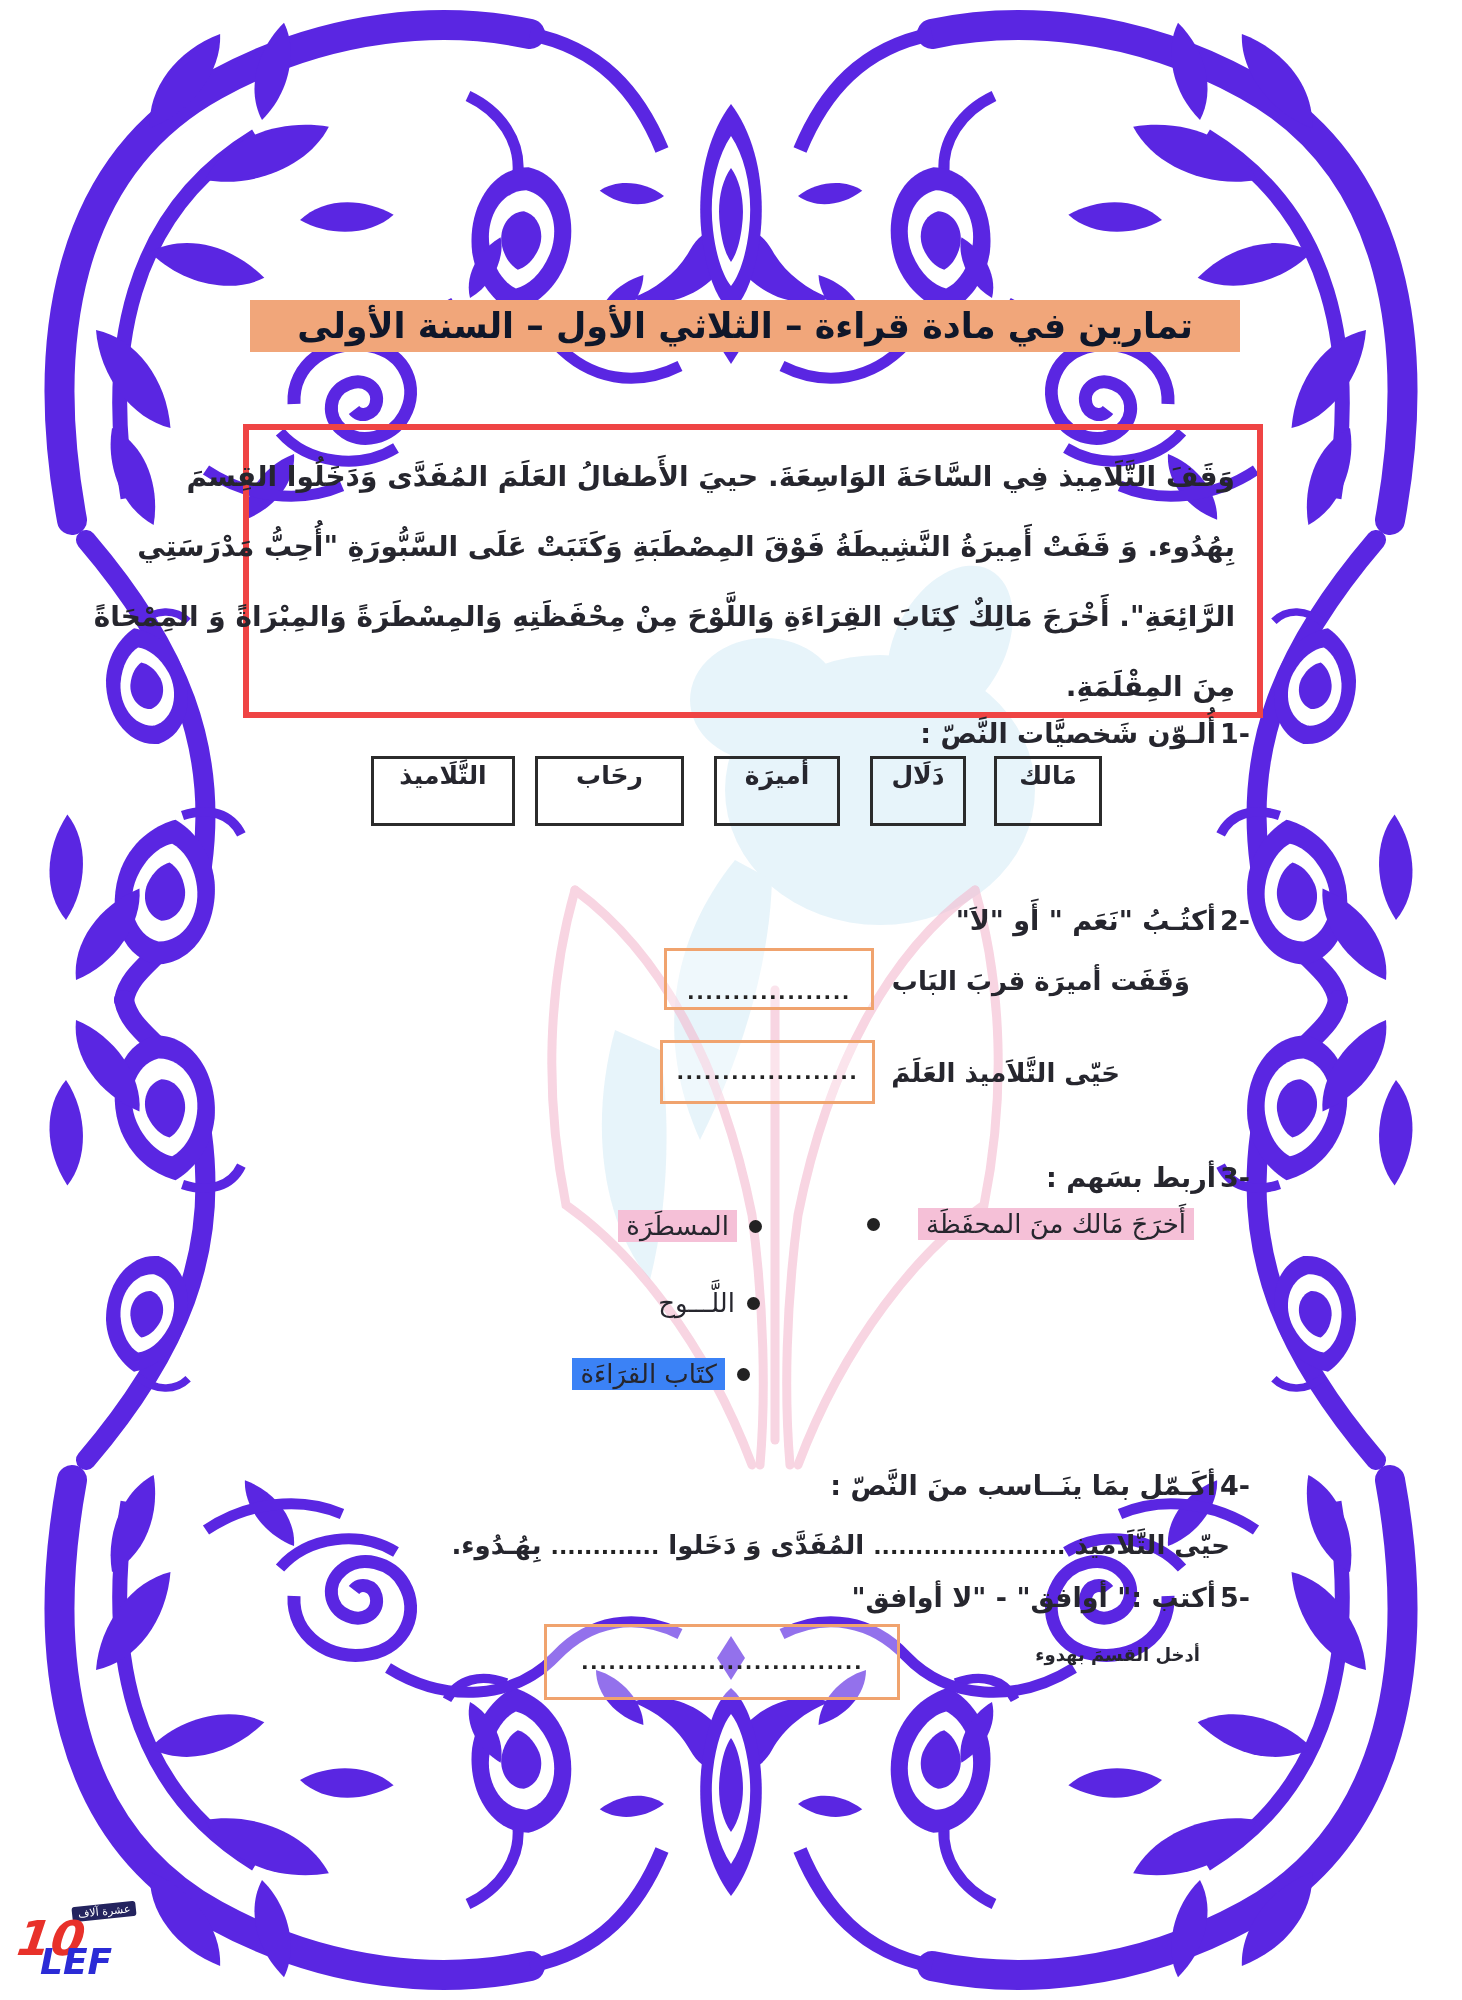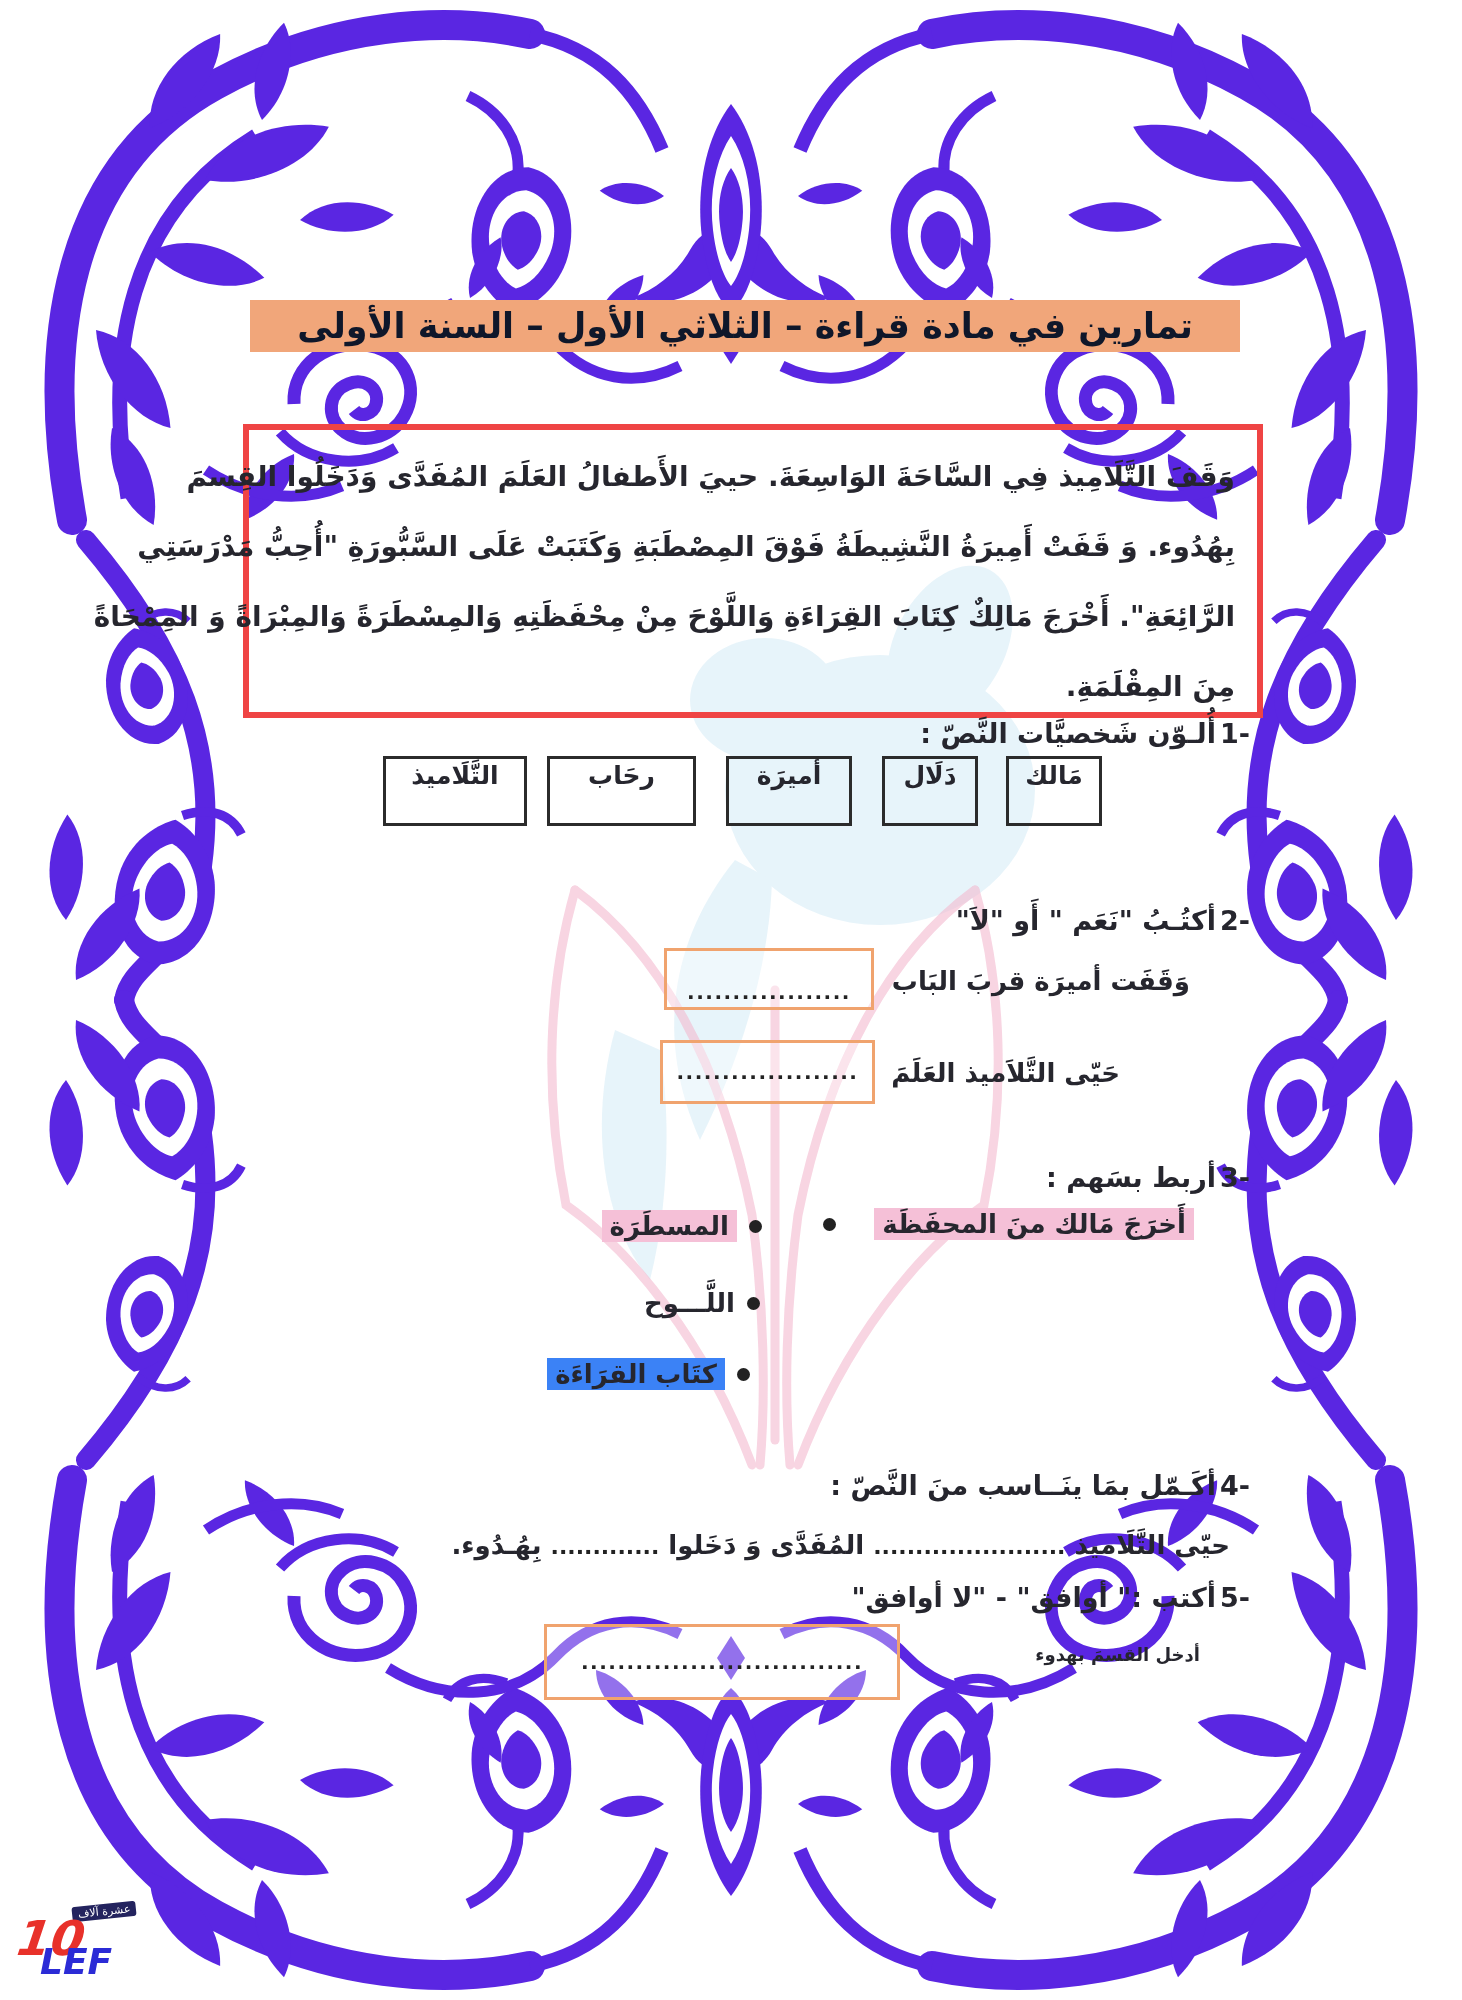--- a/index.html
+++ b/index.html
@@ -31,21 +31,21 @@
   .name-row{position:absolute;top:756px;right:360px;display:flex;direction:rtl;align-items:flex-start;}
   .name-box{height:70px;border:3px solid #2b2b2b;box-sizing:border-box;background:transparent;
             font-size:25px;font-weight:700;text-align:center;padding-top:2px;direction:rtl;}
   
   .ans-box{position:absolute;border:3px solid #f0a36e;box-sizing:border-box;background:rgba(255,255,255,.35);
            display:flex;justify-content:center;}
   .dots{font-size:20px;font-weight:700;letter-spacing:1.5px;color:#222;}
   .label{position:absolute;direction:rtl;font-size:26px;font-weight:700;white-space:nowrap;}
   
   .match-row{position:absolute;direction:rtl;display:flex;align-items:center;gap:12px;
-             font-size:26px;font-weight:700;}
+             font-size:26px;font-weight:400;}
   .bullet{width:13px;height:13px;background:#222;border-radius:50%;display:inline-block;flex:0 0 auto;}
   .hl-pink{background:#f5c0d7;padding:1px 8px;}
   .hl-blue{background:#3b82f6;padding:1px 8px;}
   
   .fill-line{position:absolute;direction:rtl;font-size:26px;font-weight:700;white-space:nowrap;}
   .fill-line .dots{font-size:22px;}
   
   .logo{position:absolute;left:16px;top:1904px;width:120px;height:86px;z-index:5;}
   .logo-number{position:absolute;left:2px;top:10px;font-size:48px;line-height:1;font-weight:800;
                font-style:italic;color:#e8312a;transform:skewX(-8deg);}
@@ -145,21 +145,21 @@
       <div class="passage-line">بِهُدُوء.  وَ قَفَتْ أَمِيرَةُ النَّشِيطَةُ فَوْقَ المِصْطَبَةِ وَكَتَبَتْ عَلَى السَّبُّورَةِ "أُحِبُّ مَدْرَسَتِي</div>
       <div class="passage-line">الرَّائِعَةِ". أَخْرَجَ مَالِكٌ كِتَابَ القِرَاءَةِ وَاللَّوْحَ مِنْ مِحْفَظَتِهِ وَالمِسْطَرَةً وَالمِبْرَاةً وَ المِمْحَاةً</div>
       <div class="passage-line last">مِنَ المِقْلَمَةِ.</div>
     </div>
 
     <div class="ex-heading" style="top:718px;right:212px;">
       <span class="ex-num">1-</span>
       <span>أُلـوّن شَخصيَّات النَّصّ :</span>
     </div>
     <div class="name-row">
-      <div class="name-box" style="width:96px;">مَالك</div>
+      <div class="name-box" style="width:108px;">مَالك</div>
       <div class="name-box" style="width:96px;margin-right:28px;">دَلَال</div>
       <div class="name-box" style="width:126px;margin-right:30px;">أميرَة</div>
       <div class="name-box" style="width:149px;margin-right:30px;">رحَاب</div>
       <div class="name-box" style="width:144px;margin-right:20px;">التَّلَاميذ</div>
     </div>
 
     <div class="ex-heading" style="top:905px;right:212px;">
       <span class="ex-num">2-</span>
       <span>أكتُـبُ "نَعَم " أَو "لاَ"</span>
     </div>

